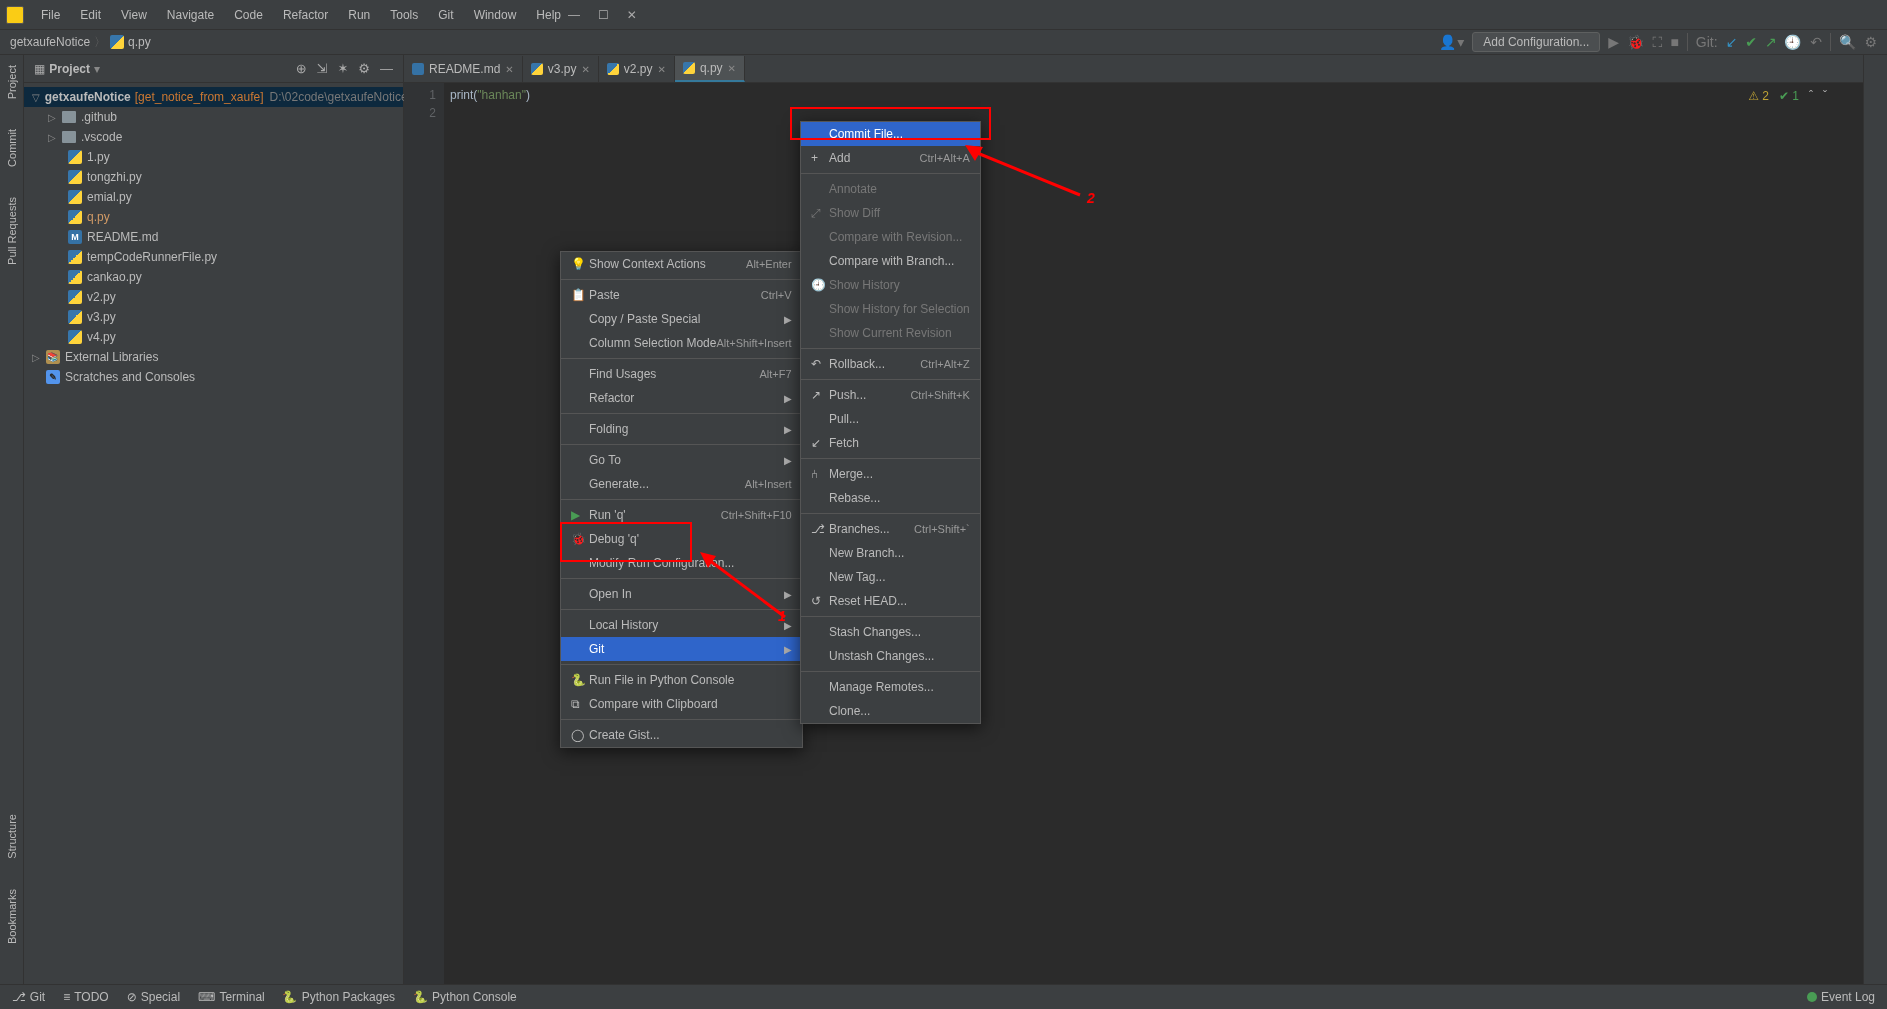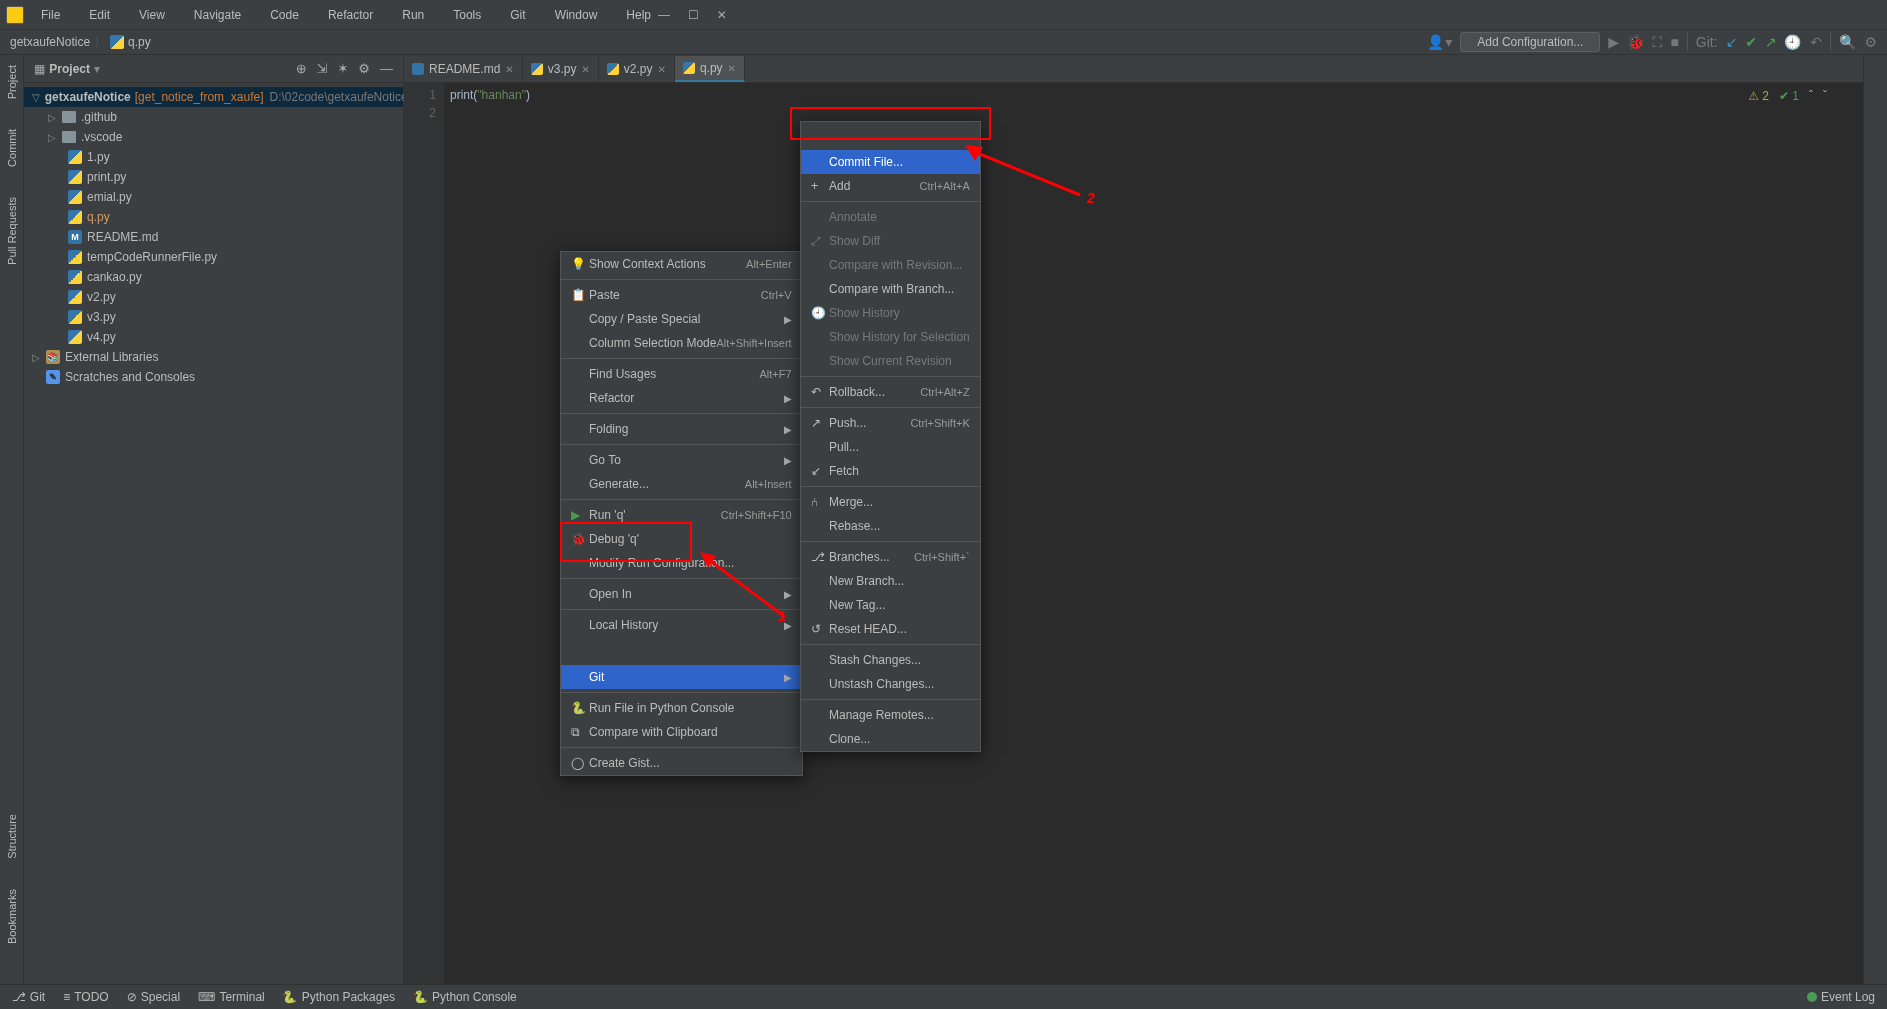--- a/index.html
+++ b/index.html
@@ -1,34 +1,34 @@
 <!DOCTYPE html>
 <html><head>
 <meta charset="utf-8">
 <style>
 * { margin: 0; padding: 0; box-sizing: border-box; font-family: "Segoe UI", Arial, sans-serif; font-size: 12px; user-select: none; }
 body { background: #2b2b2b; color: #bbbbbb; width: 1887px; height: 1009px; overflow: hidden; position: relative; }
 
 
 .titlebar { height: 30px; background: #3c3f41; display: flex; align-items: center; padding: 0 6px; border-bottom: 1px solid #323232; }
 .app-icon { width: 18px; height: 18px; background: #facc15; border: 1px solid #555; margin-right: 10px; border-radius: 2px; }
-.menubar { display: flex; gap: 15px; }
+.menubar { display: flex; gap: 6px; }
 .menubar span { padding: 3px 7px; color: #bbbbbb; cursor: pointer; }
 .title-center { flex: 1; text-align: left; padding-left: 20px; color: #888; }
 .win-controls { display: flex; gap: 18px; color: #aaa; font-size: 14px; padding-right: 6px;}
 .win-controls span {cursor:pointer}
 
 
 .crumbbar { height: 25px; background: #3c3f41; display: flex; align-items: center; padding: 0 10px; border-bottom: 1px solid #323232; }
 .crumb { color: #bbbbbb; }
 .crumb-sep { color: #666; margin: 0 4px; }
 .crumb-icon { width: 14px; height: 14px; display: inline-block; background: #5394ec; border-radius: 2px; margin-right: 4px; vertical-align: middle;}
 .crumbbar .spacer { flex: 1; }
 .right-tools { display: flex; align-items: center; gap: 8px; }
-.right-tools .btn-conf { background: #4b4e50; border: 1px solid #5e6060; padding: 2px 16px; color: #bbb; border-radius: 3px; }
+.right-tools .btn-conf { background: #4b4e50; border: 1px solid #5e6060; padding: 2px 10px; color: #bbb; border-radius: 3px; }
 .right-tools .ico { color: #777; font-size: 14px; cursor:pointer;}
 .right-tools .ico.green{color:#499c54}
 .right-tools .ico.blue{color:#3592c4}
 
 
 .left-rail { position: absolute; left: 0; top: 55px; bottom: 25px; width: 24px; background: #3c3f41; border-right: 1px solid #323232; display: flex; flex-direction: column; align-items: center; gap: 30px; padding-top: 10px; }
 .rail-label { writing-mode: vertical-rl; transform: rotate(180deg); color: #bbbbbb; font-size: 11px; }
 
 
 .right-rail { position: absolute; right: 0; top: 55px; bottom: 25px; width: 24px; background: #3c3f41; border-left: 1px solid #323232; }
@@ -65,21 +65,21 @@
 .code .fn { color: #a9b7c6; text-align: center; }
 .code .str { color: #6a8759; }
 .code-status { position: absolute; top: 4px; right: 36px; display: flex; gap: 10px; color: #aaa; font-size: 11px; }
 .code-status .warn { color: #bfa335; }
 .code-status .ok { color: #499c54; }
 
 
 .ctx-menu { position: absolute; background: #3c3f41; border: 1px solid #555; box-shadow: 0 4px 16px rgba(0,0,0,0.6); min-width: 242px; z-index: 10;}
 .ctx-menu .row { display: flex; align-items: center; height: 24px; padding: 0 10px; color: #bbbbbb; cursor:pointer;}
 .ctx-menu .row.disabled { color: #777; }
-.ctx-menu .row.highlight { background: #2f65ca; color: #fff; margin-top: 28px; }
+.ctx-menu .row.highlight { background: #2f65ca; color: #fff; }
 .ctx-menu .row .icon-slot { width: 18px; display: inline-flex; font-size: 12px;}
 .ctx-menu .row .label { flex: 1; }
 .ctx-menu .row .shortcut { color: #999; font-size: 11px; }
 .ctx-menu .row .sub { color: #aaa; font-size: 10px; }
 .ctx-menu .sep { height: 1px; background: #555; margin: 3px 0; }
 
 
 .bottombar { position: absolute; left: 0; right: 0; bottom: 0; height: 25px; background: #3c3f41; border-top: 1px solid #323232; display: flex; align-items: center; gap: 18px; padding: 0 12px; }
 .bottombar .bitem { color: #bbbbbb; display: flex; align-items: center; gap: 4px; cursor:pointer;}
 .bottombar .spacer { flex: 1; }
@@ -182,21 +182,21 @@
         <span class="arrow">▷</span>
         <span class="fld-icon"></span>
         <span class="name">.vscode</span>
       </div>
     <div class="tree-row ind2">
         <span class="py-icon" style="background:linear-gradient(135deg,#3776ab 50%,#ffd43b 50%)"></span>
         <span class="name">1.py</span>
       </div>
     <div class="tree-row ind2">
         <span class="py-icon" style="background:linear-gradient(135deg,#3776ab 50%,#ffd43b 50%)"></span>
-        <span class="name">print.py</span>
+        <span class="name">tongzhi.py</span>
       </div>
     <div class="tree-row ind2">
         <span class="py-icon" style="background:linear-gradient(135deg,#3776ab 50%,#ffd43b 50%)"></span>
         <span class="name">emial.py</span>
       </div>
     <div class="tree-row ind2">
         <span class="py-icon" style="background:linear-gradient(135deg,#3776ab 50%,#ffd43b 50%)"></span>
         <span class="name hl">q.py</span>
       </div>
     <div class="tree-row ind2">

